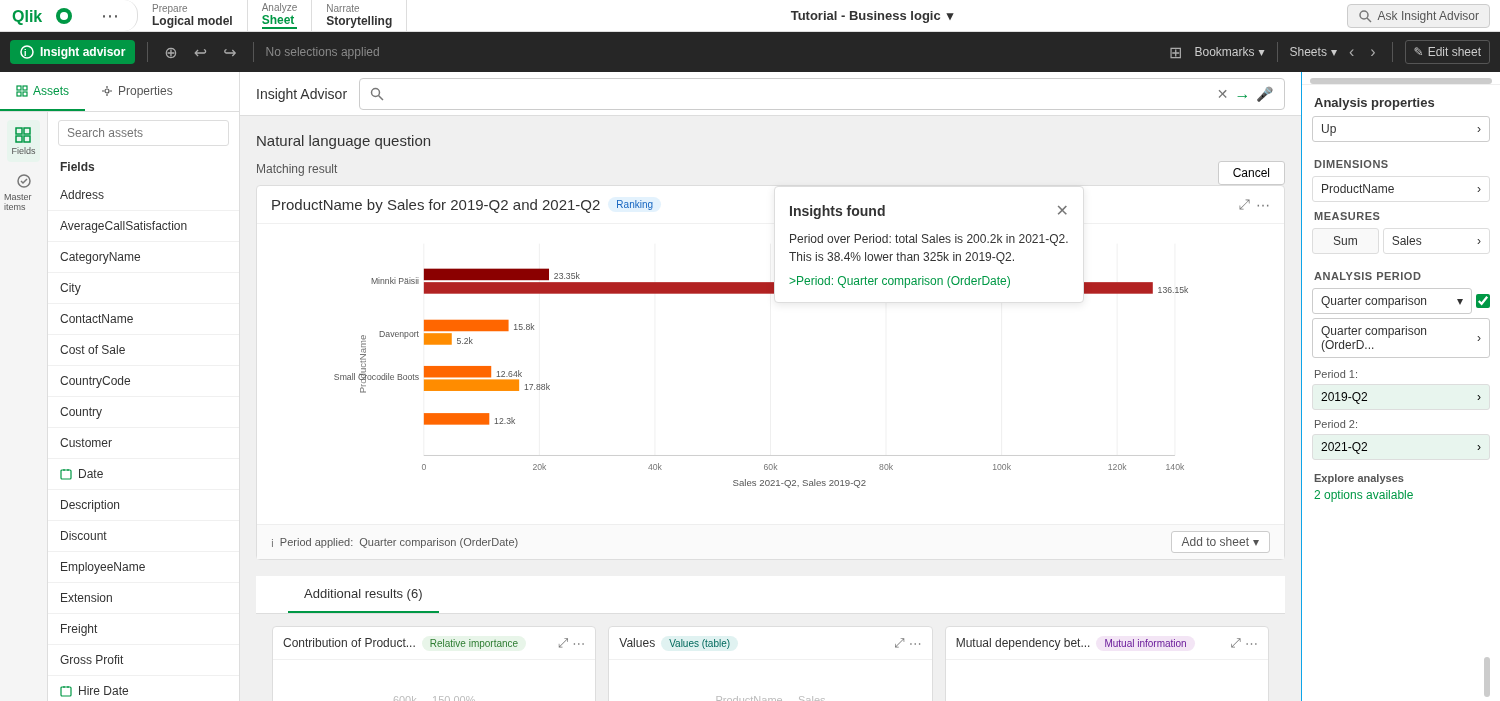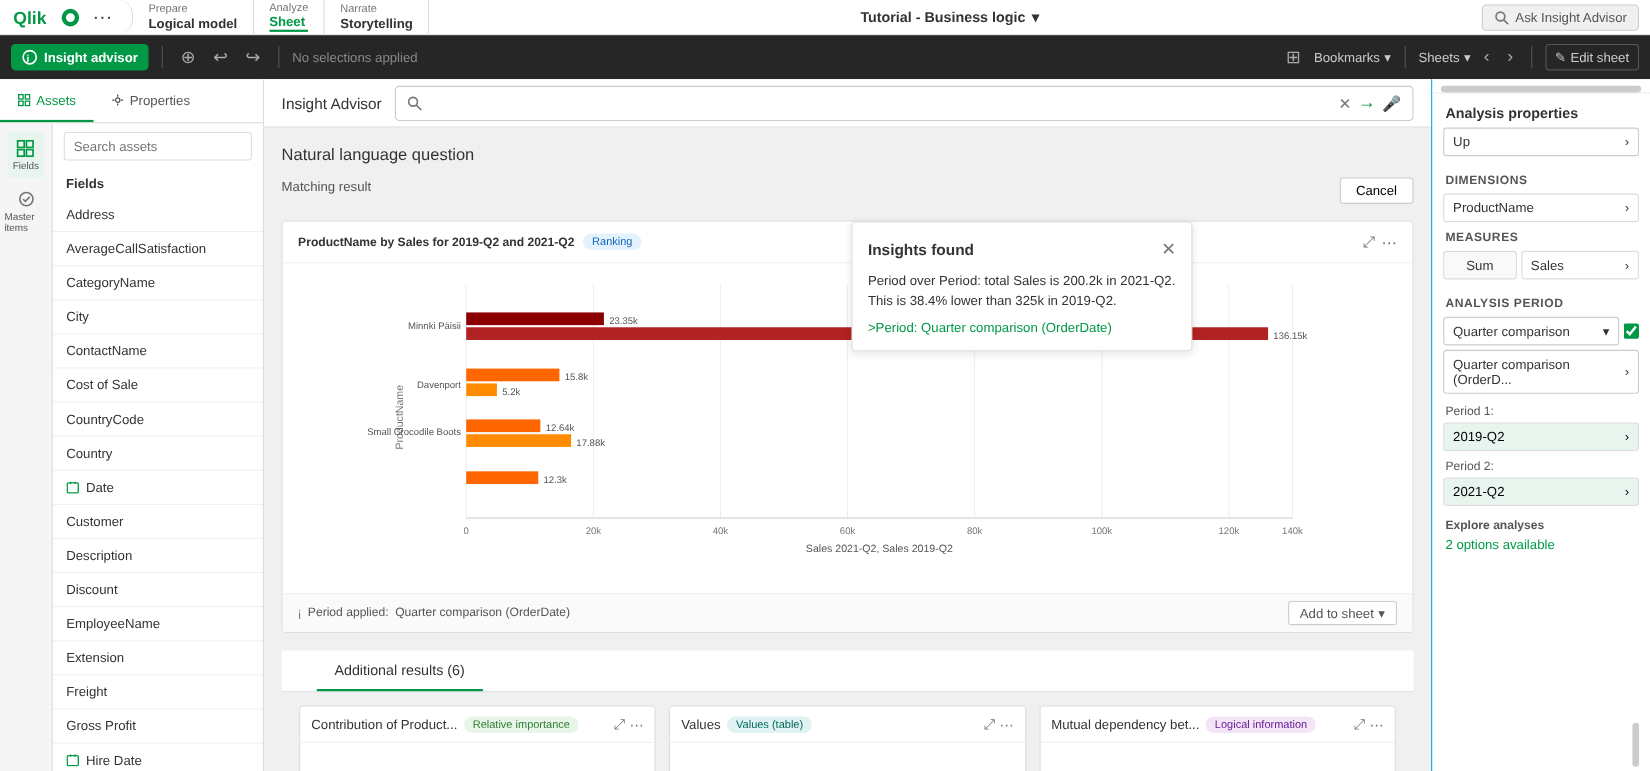--- a/index.html
+++ b/index.html
@@ -4,21 +4,21 @@
   <style>
     * { box-sizing: border-box; margin: 0; padding: 0; font-family: 'Segoe UI', Arial, sans-serif; }
     body { width: 1500px; height: 701px; overflow: hidden; background: #f5f5f5; font-size: 13px; }
 
     
     .top-nav {
       display: flex; align-items: stretch; height: 32px;
       background: #fff; border-bottom: 1px solid #ddd;
     }
     .top-nav-logo {
-      display: flex; align-items: center; padding: 0 12px; gap: 6px;
+      display: flex; align-items: center; padding: 0 12px; gap: 23px;
       border-right: 1px solid #ddd;
       border-radius: 14px;
     }
     .qlik-logo { width: 60px; height: 20px; }
     .top-nav-dots { font-size: 18px; color: #555; cursor: pointer; padding: 0 6px; display:flex;align-items:center; }
     .top-nav-section {
       display: flex; flex-direction: column; justify-content: center;
       padding: 0 14px; border-right: 1px solid #ddd; cursor: pointer;
     }
     .top-nav-section .sub { font-size: 10px; color: #777; }
@@ -120,21 +120,21 @@
     
     .nlq-area { flex: 1; padding: 16px; overflow-y: auto; }
     .nlq-title { font-size: 15px; font-weight: 500; color: #333; margin-bottom: 12px; }
     .matching-label { font-size: 12px; color: #555; margin-bottom: 8px; }
     .chart-card {
       background: #fff; border: 1px solid #ddd; border-radius: 4px; margin-bottom: 16px;
     }
     .chart-header {
       display: flex; align-items: center; padding: 10px 14px; gap: 8px; border-bottom: 1px solid #f0f0f0;
     }
-    .chart-title { font-size: 11px; font-weight: 700; color: #333; }
+    .chart-title { font-size: 15px; font-weight: 400; color: #333; }
     .badge {
       font-size: 10px; padding: 2px 8px; border-radius: 10px; font-weight: 500;
     }
     .badge-blue { background: #e3f2fd; color: #1565c0; }
     .badge-green { background: #e8f5e9; color: #2e7d32; }
     .badge-purple { background: #f3e5f5; color: #6a1b9a; }
     .badge-teal { background: #e0f2f1; color: #00695c; }
     .chart-actions { margin-left: auto; display: flex; gap: 6px; }
     .chart-action-btn { color: #777; cursor: pointer; font-size: 14px; background: none; border: none; }
 
@@ -370,29 +370,29 @@
             <div class="field-item">
               <span>Cost of Sale</span>
             </div>
             <div class="field-item">
               <span>CountryCode</span>
             </div>
             <div class="field-item">
               <span>Country</span>
             </div>
             <div class="field-item">
+              <span>Customer</span>
+            </div>
+            <div class="field-item">
               <svg width="12" height="12" viewBox="0 0 12 12">
                 <rect x="1" y="2" width="10" height="9" fill="none" stroke="#009845" stroke-width="1.2" rx="1"></rect>
                 <line x1="4" y1="1" x2="4" y2="3" stroke="#009845" stroke-width="1.2"></line>
                 <line x1="8" y1="1" x2="8" y2="3" stroke="#009845" stroke-width="1.2"></line>
               </svg>
               <span>Date</span>
-            </div>
-            <div class="field-item">
-              <span>Customer</span>
             </div>
             <div class="field-item">
               <span>Description</span>
             </div>
             <div class="field-item">
               <span>Discount</span>
             </div>
             <div class="field-item">
               <span>EmployeeName</span>
             </div>
@@ -429,21 +429,21 @@
           </svg>
         <input type="text" style="">
         <span class="ia-clear">✕</span>
         <span class="ia-go">→</span>
         <span class="ia-mic">🎤</span>
       </div>
     </div>
 
     <div class="nlq-area">
       <div class="nlq-title">Natural language question</div>
-      <div style="display:flex; align-items:center; justify-content:space-between; margin-bottom:15px;">
+      <div style="display:flex; align-items:center; justify-content:space-between; margin-bottom:0;">
         <div class="matching-label">Matching result</div>
         <button style="padding:4px 14px; border:1px solid #ccc; border-radius:3px; background:#fff; cursor:pointer; font-size:12px;">Cancel</button>
       </div>
 
       <div class="chart-card" style="position:relative;">
         <div class="chart-header">
           <span class="chart-title">ProductName by Sales for 2019-Q2 and 2021-Q2</span>
           <span class="badge badge-blue">Ranking</span>
           <div class="chart-actions">
             <button class="chart-action-btn">⤢</button>
@@ -544,21 +544,21 @@
       <div style="margin-left:auto; display:flex; gap:4px;">
         <button style="background:none;border:none;cursor:pointer;color:#777;font-size:13px;">⤢</button>
         <button style="background:none;border:none;cursor:pointer;color:#777;font-size:13px;">⋯</button>
       </div>
     </div>
     <div class="mini-card-body">ProductName ... Sales</div>
   </div>
           <div class="mini-card">
     <div class="mini-card-header">
       <span class="mini-card-title">Mutual dependency bet...</span>
-      <span class="badge badge-purple">Logical information</span>
+      <span class="badge badge-purple">Mutual information</span>
       <div style="margin-left:auto; display:flex; gap:4px;">
         <button style="background:none;border:none;cursor:pointer;color:#777;font-size:13px;">⤢</button>
         <button style="background:none;border:none;cursor:pointer;color:#777;font-size:13px;">⋯</button>
       </div>
     </div>
     <div class="mini-card-body"></div>
   </div>
         </div>
     </div>
   </div>

